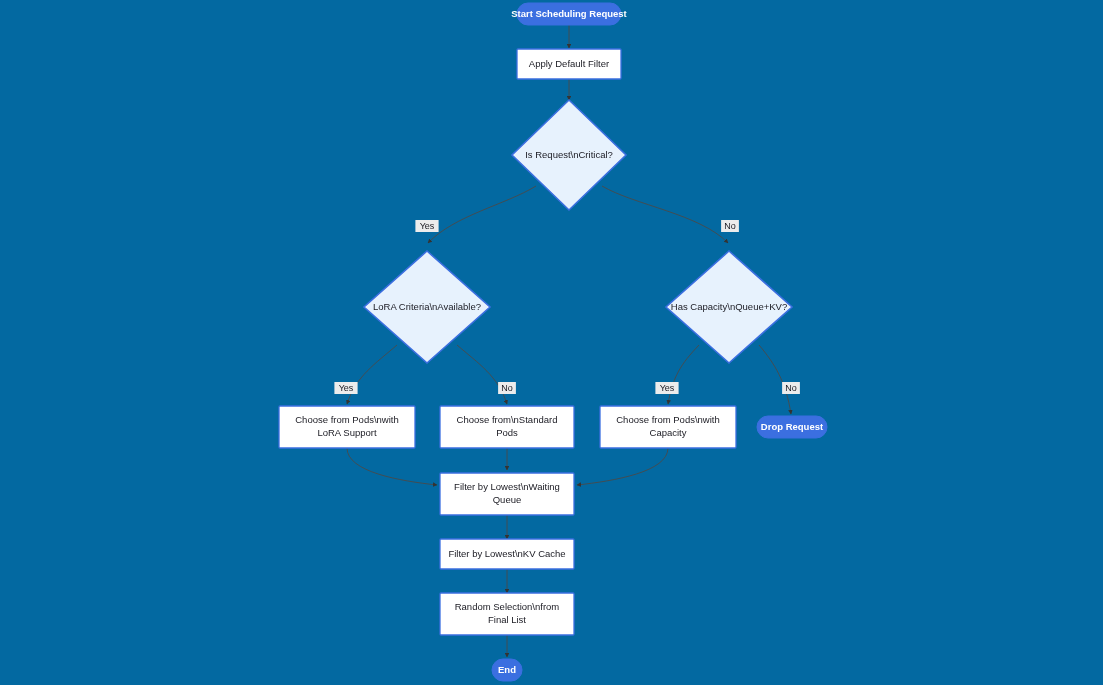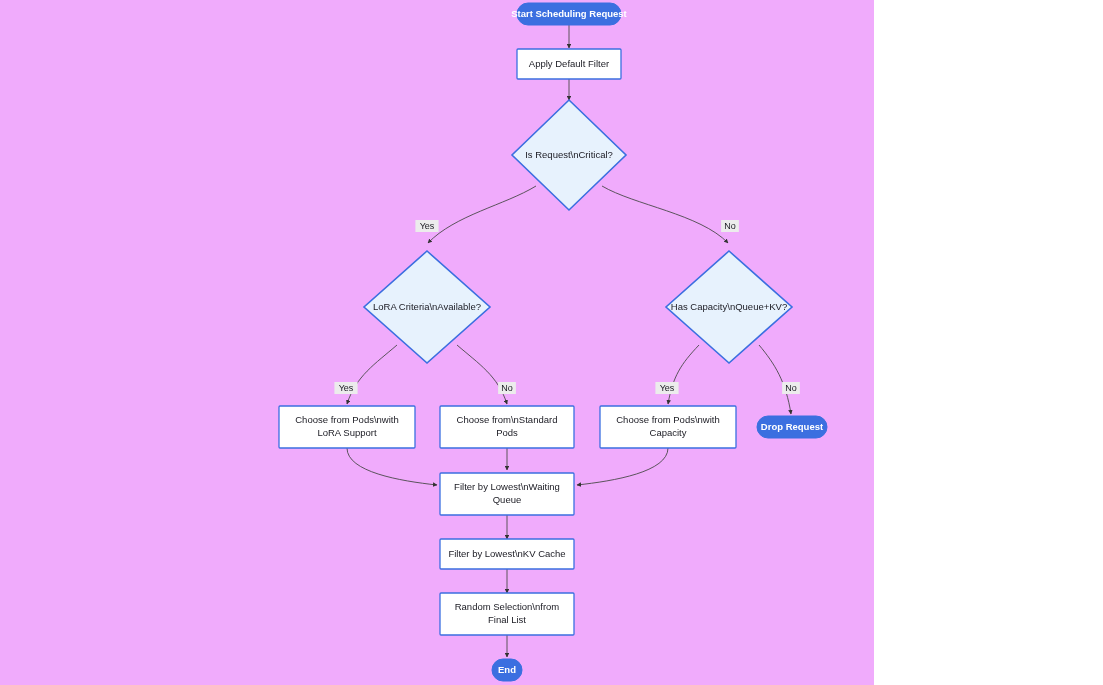--- a/index.html
+++ b/index.html
@@ -8,23 +8,23 @@
     background: #ffffff;
   }
   body {
     width: 1103px;
     height: 685px;
     overflow: hidden;
     font-family: "Liberation Sans", sans-serif;
   }
   #flowchart-root {
     position: relative;
-    width: 874px;
+    width: 1103px;
     height: 685px;
-    background: #f0abfc;
+    background: #0369a1;
   }
   svg#flow-svg {
     display: block;
     width: 1103px;
     height: 685px;
   }
   .node-shape-rect {
     fill: #ffffff;
     stroke: #3b6fe0;
     stroke-width: 1.3px;

